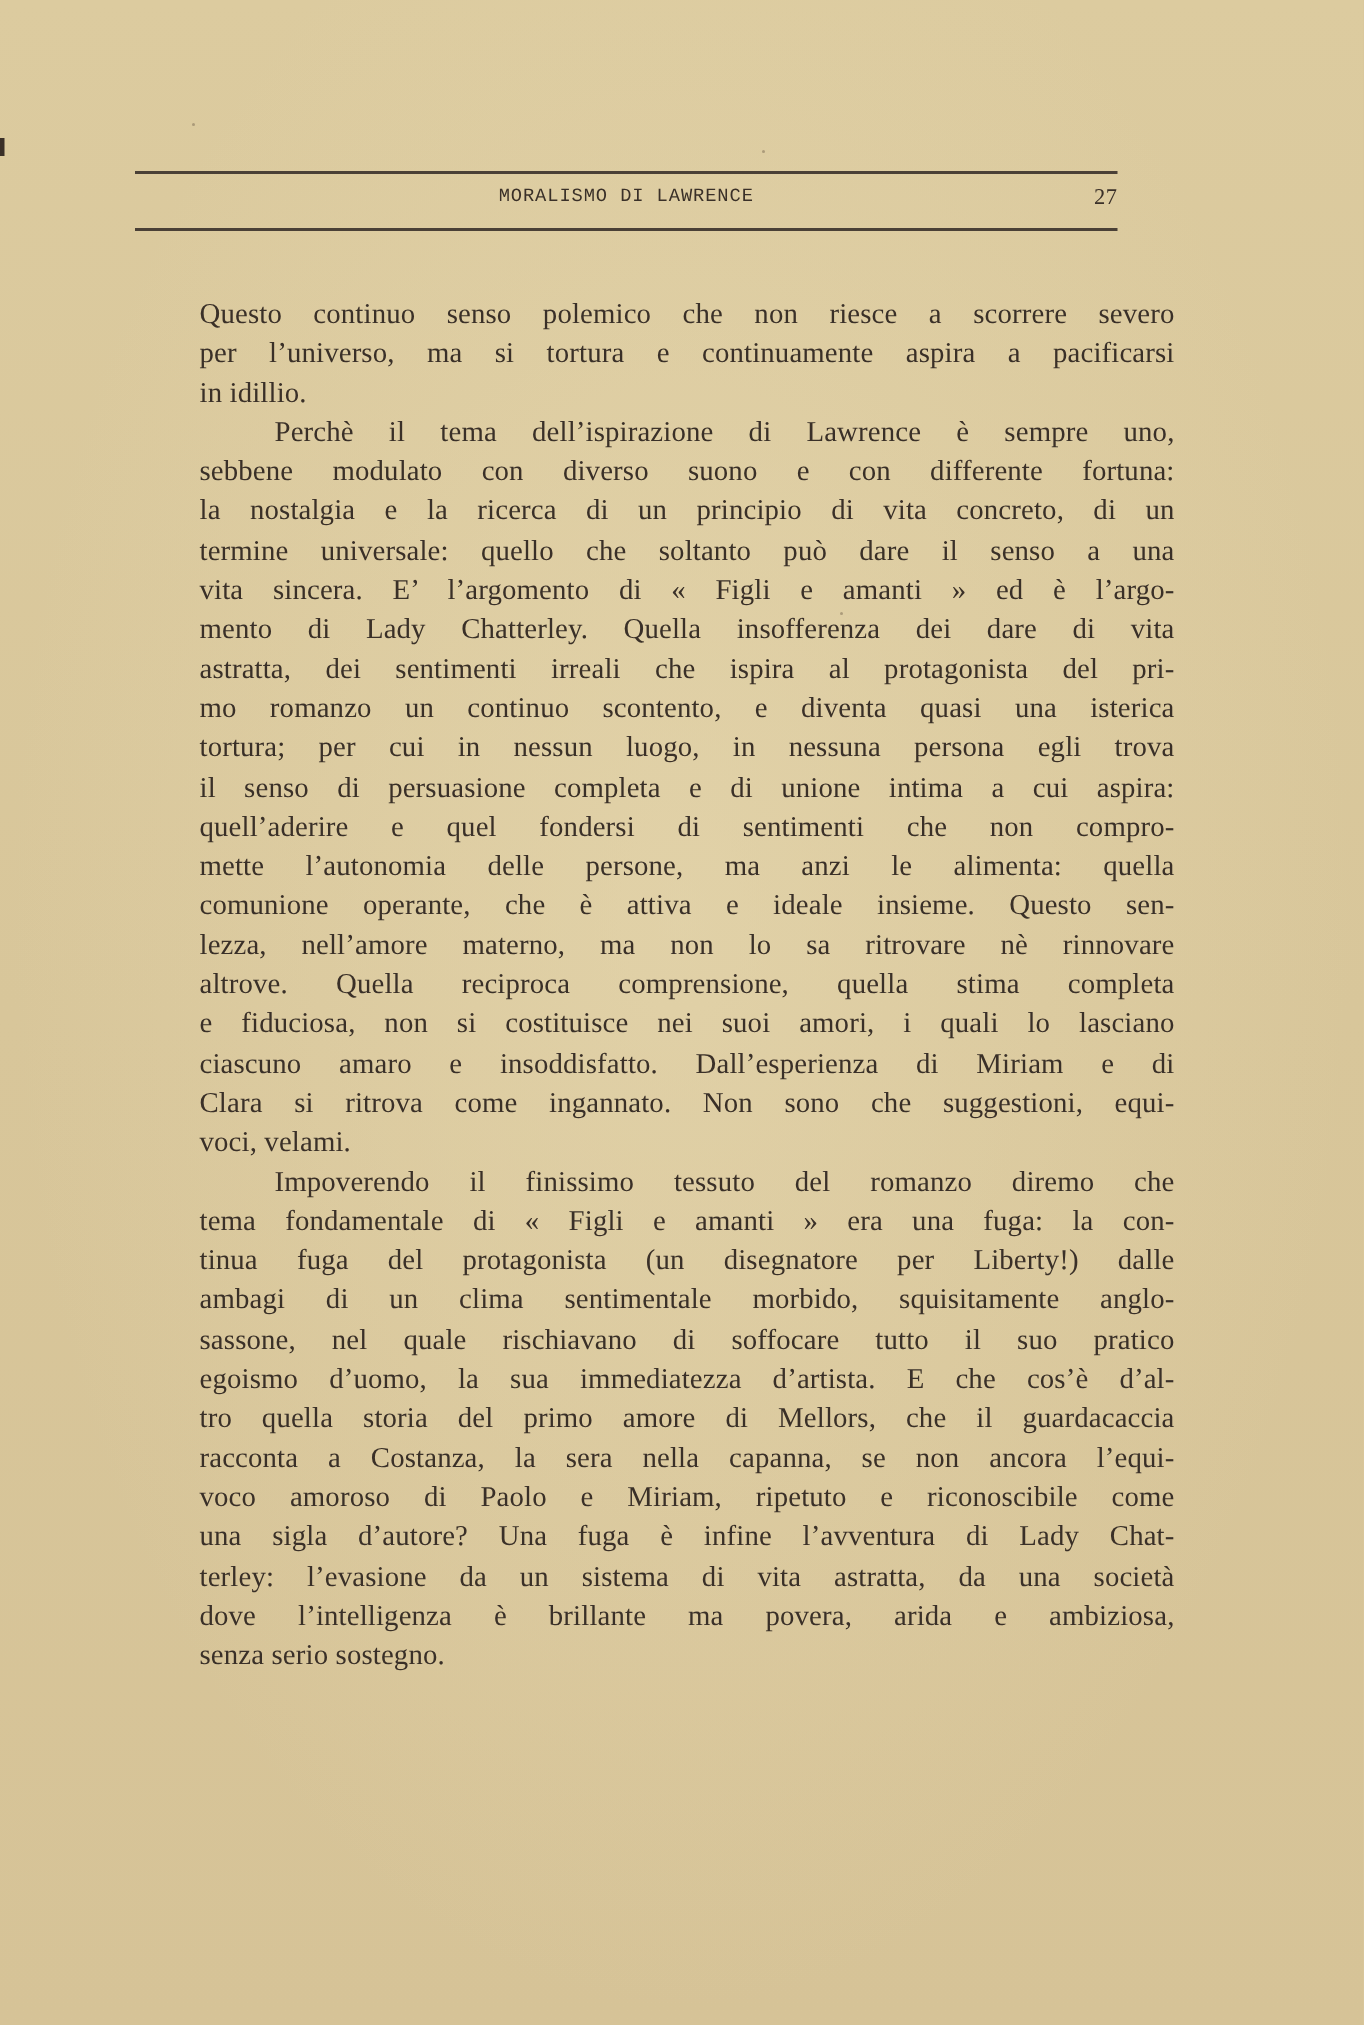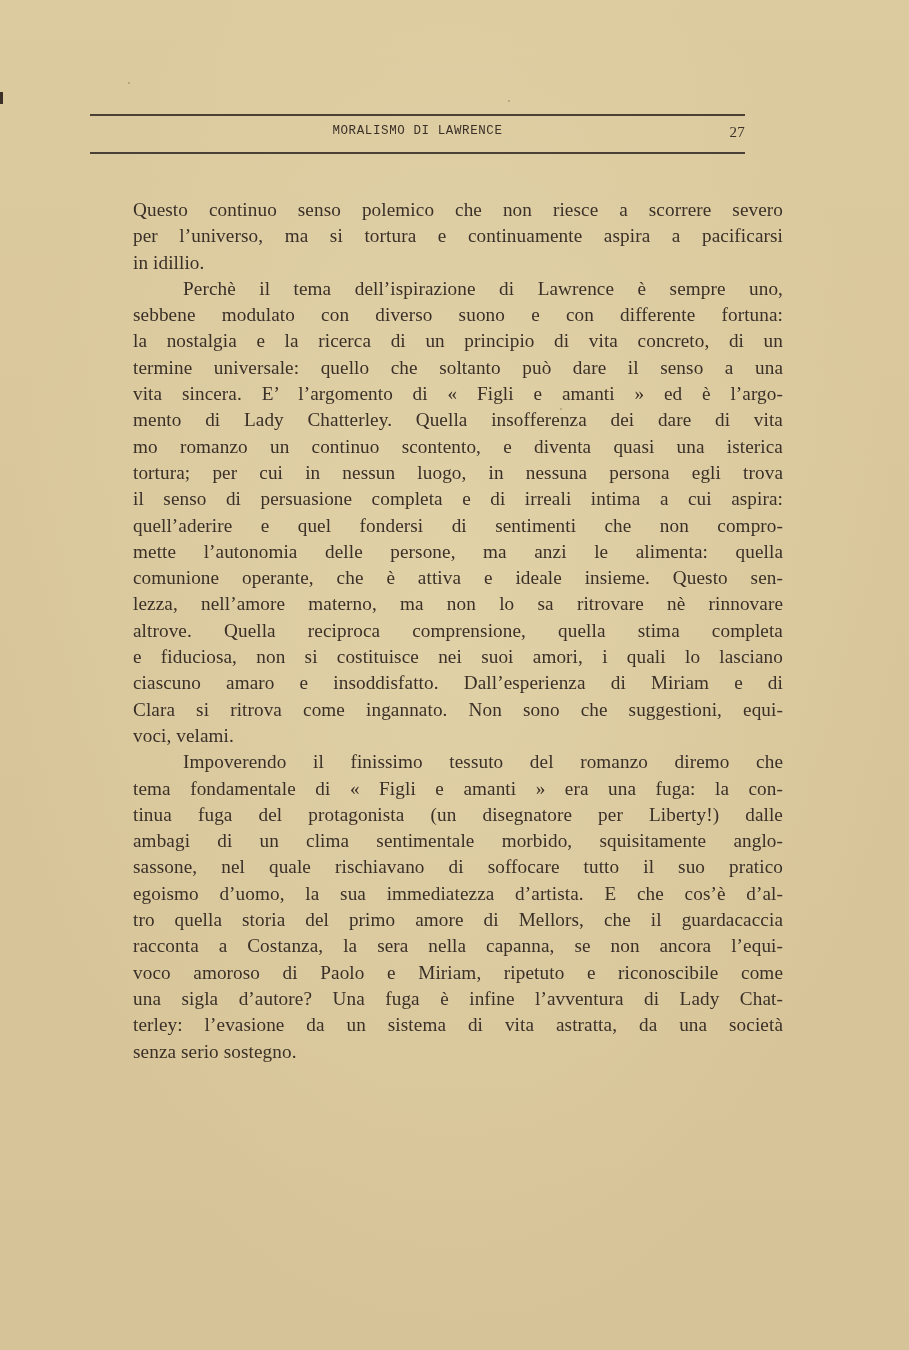--- a/index.html
+++ b/index.html
@@ -109,23 +109,24 @@
         <div class="line">per l’universo, ma si tortura e continuamente aspira a pacificarsi</div>
         <div class="line last">in idillio.</div>
       </div>
       <div>
         <div class="line indent">Perchè il tema dell’ispirazione di Lawrence è sempre uno,</div>
         <div class="line">sebbene modulato con diverso suono e con differente fortuna:</div>
         <div class="line">la nostalgia e la ricerca di un principio di vita concreto, di un</div>
         <div class="line">termine universale: quello che soltanto può dare il senso a una</div>
         <div class="line">vita sincera. E’ l’argomento di « Figli e amanti » ed è l’argo-</div>
         <div class="line">mento di Lady Chatterley. Quella insofferenza dei dare di vita</div>
+        <div class="line">astratta, dei sentimenti irreali che ispira al protagonista del pri-</div>
         <div class="line">mo romanzo un continuo scontento, e diventa quasi una isterica</div>
         <div class="line">tortura; per cui in nessun luogo, in nessuna persona egli trova</div>
-        <div class="line">il senso di persuasione completa e di irreali intima a cui aspira:</div>
+        <div class="line">il senso di persuasione completa e di unione intima a cui aspira:</div>
         <div class="line">quell’aderire e quel fondersi di sentimenti che non compro-</div>
         <div class="line">mette l’autonomia delle persone, ma anzi le alimenta: quella</div>
         <div class="line">comunione operante, che è attiva e ideale insieme. Questo sen-</div>
         <div class="line">lezza, nell’amore materno, ma non lo sa ritrovare nè rinnovare</div>
         <div class="line">altrove. Quella reciproca comprensione, quella stima completa</div>
         <div class="line">e fiduciosa, non si costituisce nei suoi amori, i quali lo lasciano</div>
         <div class="line">ciascuno amaro e insoddisfatto. Dall’esperienza di Miriam e di</div>
         <div class="line">Clara si ritrova come ingannato. Non sono che suggestioni, equi-</div>
         <div class="line last">voci, velami.</div>
       </div>
@@ -134,20 +135,21 @@
         <div class="line">tema fondamentale di « Figli e amanti » era una fuga: la con-</div>
         <div class="line">tinua fuga del protagonista (un disegnatore per Liberty!) dalle</div>
         <div class="line">ambagi di un clima sentimentale morbido, squisitamente anglo-</div>
         <div class="line">sassone, nel quale rischiavano di soffocare tutto il suo pratico</div>
         <div class="line">egoismo d’uomo, la sua immediatezza d’artista. E che cos’è d’al-</div>
         <div class="line">tro quella storia del primo amore di Mellors, che il guardacaccia</div>
         <div class="line">racconta a Costanza, la sera nella capanna, se non ancora l’equi-</div>
         <div class="line">voco amoroso di Paolo e Miriam, ripetuto e riconoscibile come</div>
         <div class="line">una sigla d’autore? Una fuga è infine l’avventura di Lady Chat-</div>
         <div class="line">terley: l’evasione da un sistema di vita astratta, da una società</div>
+        <div class="line">dove l’intelligenza è brillante ma povera, arida e ambiziosa,</div>
         <div class="line last">senza serio sostegno.</div>
       </div>
     </div>
 
   <div class="speck" style="left:128px; top:82px;"></div>
   <div class="speck" style="left:508px; top:100px;"></div>
   <div class="speck" style="left:560px; top:408px;"></div>
 </div>
 
 </body></html>

